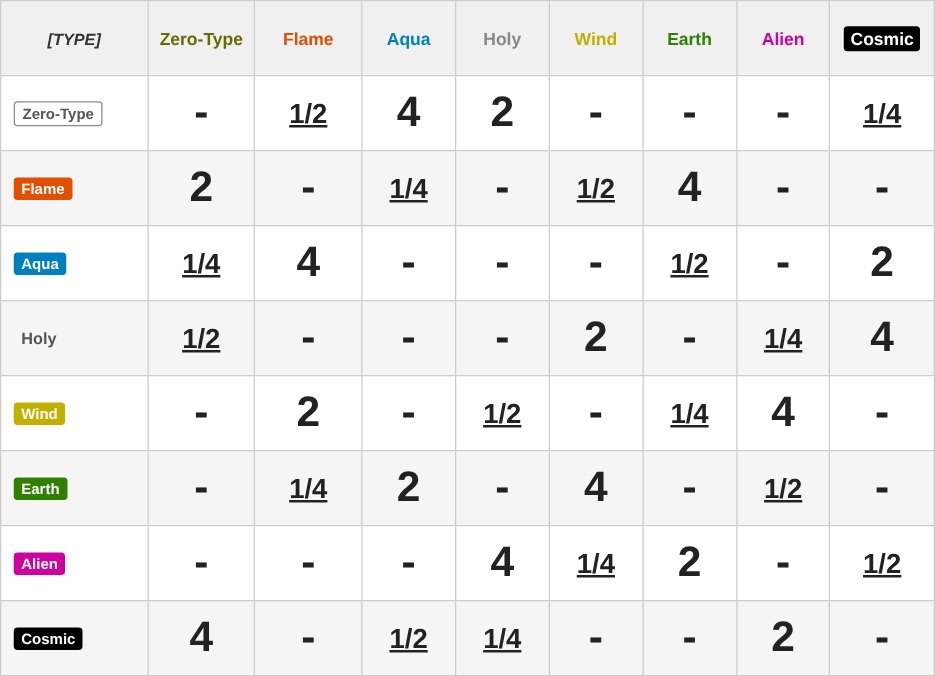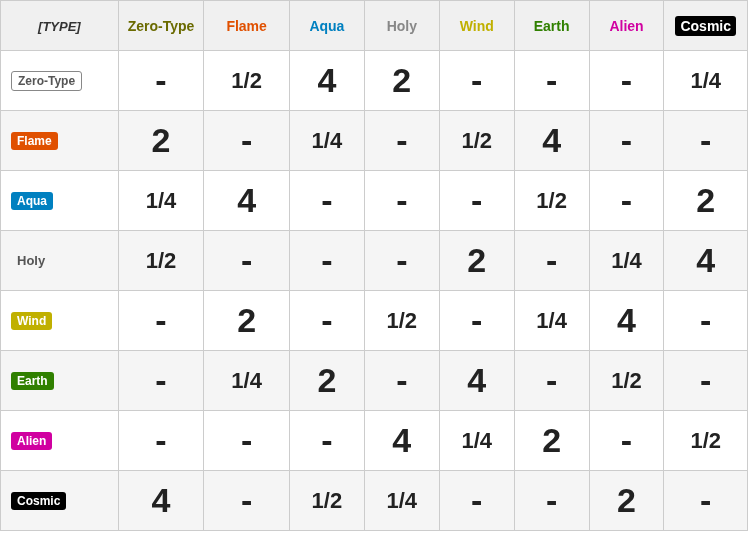--- a/index.html
+++ b/index.html
@@ -29,21 +29,21 @@
     col.col-wind { width: 70px; }
     col.col-earth { width: 70px; }
     col.col-alien { width: 70px; }
     col.col-cosmic { width: 78px; }
 
     
     thead tr {
       background: #f0f0f0;
     }
     thead th {
-      height: 50px;
+      height: 60px;
       font-size: 14px;
       font-weight: bold;
       border: 1px solid #ccc;
     }
     .header-type {
       font-style: italic;
       font-weight: bold;
       font-size: 13px;
       color: #333;
     }
@@ -60,21 +60,21 @@
     tbody tr { height: 60px; }
     tbody tr:nth-child(even) { background: #f5f5f5; }
     tbody tr:nth-child(odd) { background: #ffffff; }
 
     .cell-value {
       font-size: 26px;
       font-weight: bold;
       color: #222;
     }
     .cell-value.large { font-size: 34px; }
-    .cell-value.small { font-size: 22px; }
+    .cell-value.small { font-size: 22px; text-decoration: underline; }
 
     
     .badge {
       display: inline-block;
       padding: 2px 6px;
       border-radius: 3px;
       font-size: 12px;
       font-weight: bold;
       color: #fff;
     }

